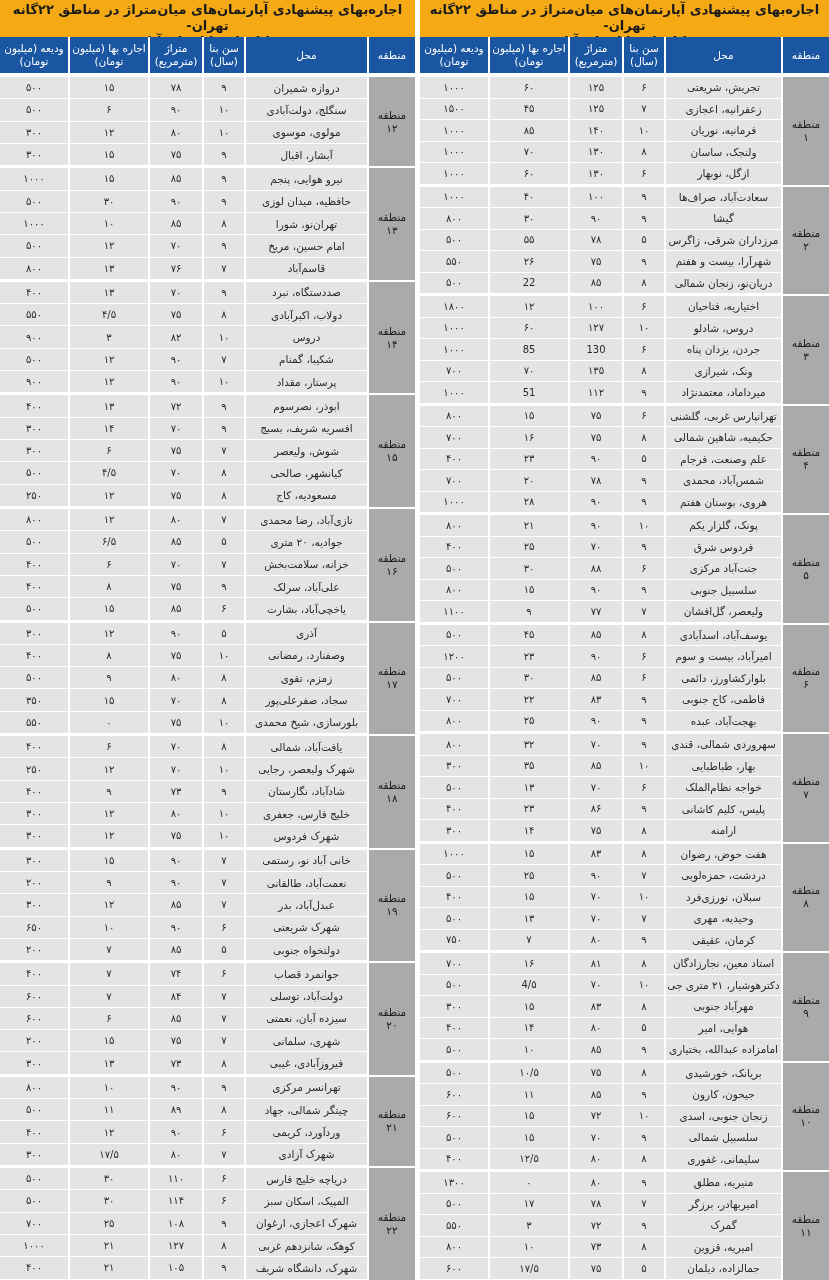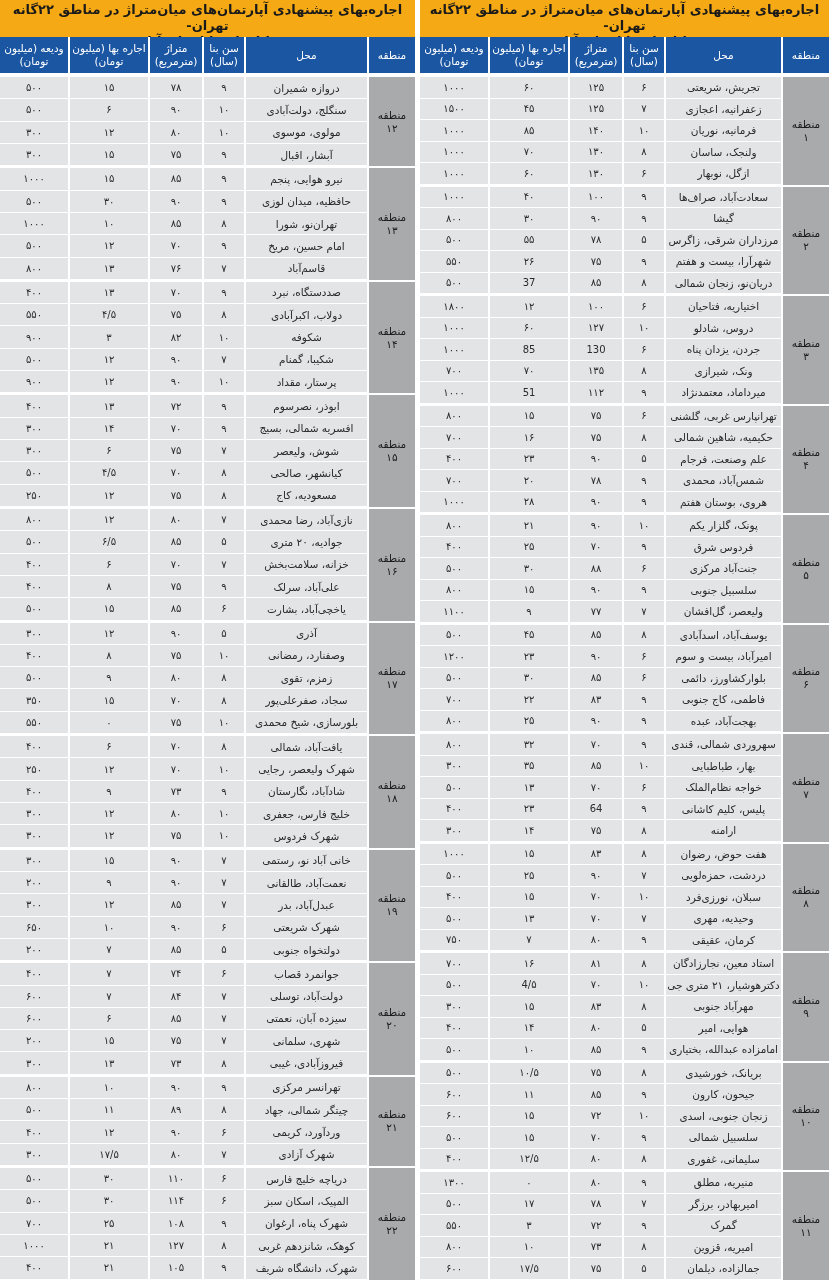--- a/index.html
+++ b/index.html
@@ -134,21 +134,21 @@
             <div class="c-loc">شهرآرا، بیست و هفتم</div>
             <div class="c-age">۹</div>
             <div class="c-area">۷۵</div>
             <div class="c-rent">۲۶</div>
             <div class="c-dep">۵۵۰</div>
           </div>
           <div class="row" style="height: 21.5091px;">
             <div class="c-loc">دریان‌نو، زنجان شمالی</div>
             <div class="c-age">۸</div>
             <div class="c-area">۸۵</div>
-            <div class="c-rent">37</div>
+            <div class="c-rent">22</div>
             <div class="c-dep">۵۰۰</div>
           </div>
         </div>
       </div>
       <div class="zone">
         <div class="zone-label">
           <span>منطقه</span>
           <span>۳</span>
         </div>
         <div class="rows">
@@ -341,21 +341,21 @@
           <div class="row" style="height: 21.5091px;">
             <div class="c-loc">خواجه نظام‌الملک</div>
             <div class="c-age">۶</div>
             <div class="c-area">۷۰</div>
             <div class="c-rent">۱۳</div>
             <div class="c-dep">۵۰۰</div>
           </div>
           <div class="row" style="height: 21.5091px;">
             <div class="c-loc">پلیس، کلیم کاشانی</div>
             <div class="c-age">۹</div>
-            <div class="c-area">64</div>
+            <div class="c-area">۸۶</div>
             <div class="c-rent">۲۳</div>
             <div class="c-dep">۴۰۰</div>
           </div>
           <div class="row" style="height: 21.5091px;">
             <div class="c-loc">ارامنه</div>
             <div class="c-age">۸</div>
             <div class="c-area">۷۵</div>
             <div class="c-rent">۱۴</div>
             <div class="c-dep">۳۰۰</div>
           </div>
@@ -643,21 +643,21 @@
             <div class="c-dep">۴۰۰</div>
           </div>
           <div class="row" style="height: 22.3208px;">
             <div class="c-loc">دولاب، اکبرآبادی</div>
             <div class="c-age">۸</div>
             <div class="c-area">۷۵</div>
             <div class="c-rent">۴/۵</div>
             <div class="c-dep">۵۵۰</div>
           </div>
           <div class="row" style="height: 22.3208px;">
-            <div class="c-loc">شکوفه</div>
+            <div class="c-loc">دروس</div>
             <div class="c-age">۱۰</div>
             <div class="c-area">۸۲</div>
             <div class="c-rent">۳</div>
             <div class="c-dep">۹۰۰</div>
           </div>
           <div class="row" style="height: 22.3208px;">
             <div class="c-loc">شکیبا، گمنام</div>
             <div class="c-age">۷</div>
             <div class="c-area">۹۰</div>
             <div class="c-rent">۱۲</div>
@@ -679,21 +679,21 @@
         </div>
         <div class="rows">
           <div class="row" style="height: 22.3208px;">
             <div class="c-loc">ابوذر، نصرسوم</div>
             <div class="c-age">۹</div>
             <div class="c-area">۷۲</div>
             <div class="c-rent">۱۳</div>
             <div class="c-dep">۴۰۰</div>
           </div>
           <div class="row" style="height: 22.3208px;">
-            <div class="c-loc">افسریه شمالی، بسیج</div>
+            <div class="c-loc">افسریه شریف، بسیج</div>
             <div class="c-age">۹</div>
             <div class="c-area">۷۰</div>
             <div class="c-rent">۱۴</div>
             <div class="c-dep">۳۰۰</div>
           </div>
           <div class="row" style="height: 22.3208px;">
             <div class="c-loc">شوش، ولیعصر</div>
             <div class="c-age">۷</div>
             <div class="c-area">۷۵</div>
             <div class="c-rent">۶</div>
@@ -980,21 +980,21 @@
             <div class="c-dep">۵۰۰</div>
           </div>
           <div class="row" style="height: 22.3208px;">
             <div class="c-loc">المپیک، اسکان سبز</div>
             <div class="c-age">۶</div>
             <div class="c-area">۱۱۴</div>
             <div class="c-rent">۳۰</div>
             <div class="c-dep">۵۰۰</div>
           </div>
           <div class="row" style="height: 22.3208px;">
-            <div class="c-loc">شهرک پناه، ارغوان</div>
+            <div class="c-loc">شهرک اعجازی، ارغوان</div>
             <div class="c-age">۹</div>
             <div class="c-area">۱۰۸</div>
             <div class="c-rent">۲۵</div>
             <div class="c-dep">۷۰۰</div>
           </div>
           <div class="row" style="height: 22.3208px;">
             <div class="c-loc">کوهک، شانزدهم غربی</div>
             <div class="c-age">۸</div>
             <div class="c-area">۱۲۷</div>
             <div class="c-rent">۲۱</div>

